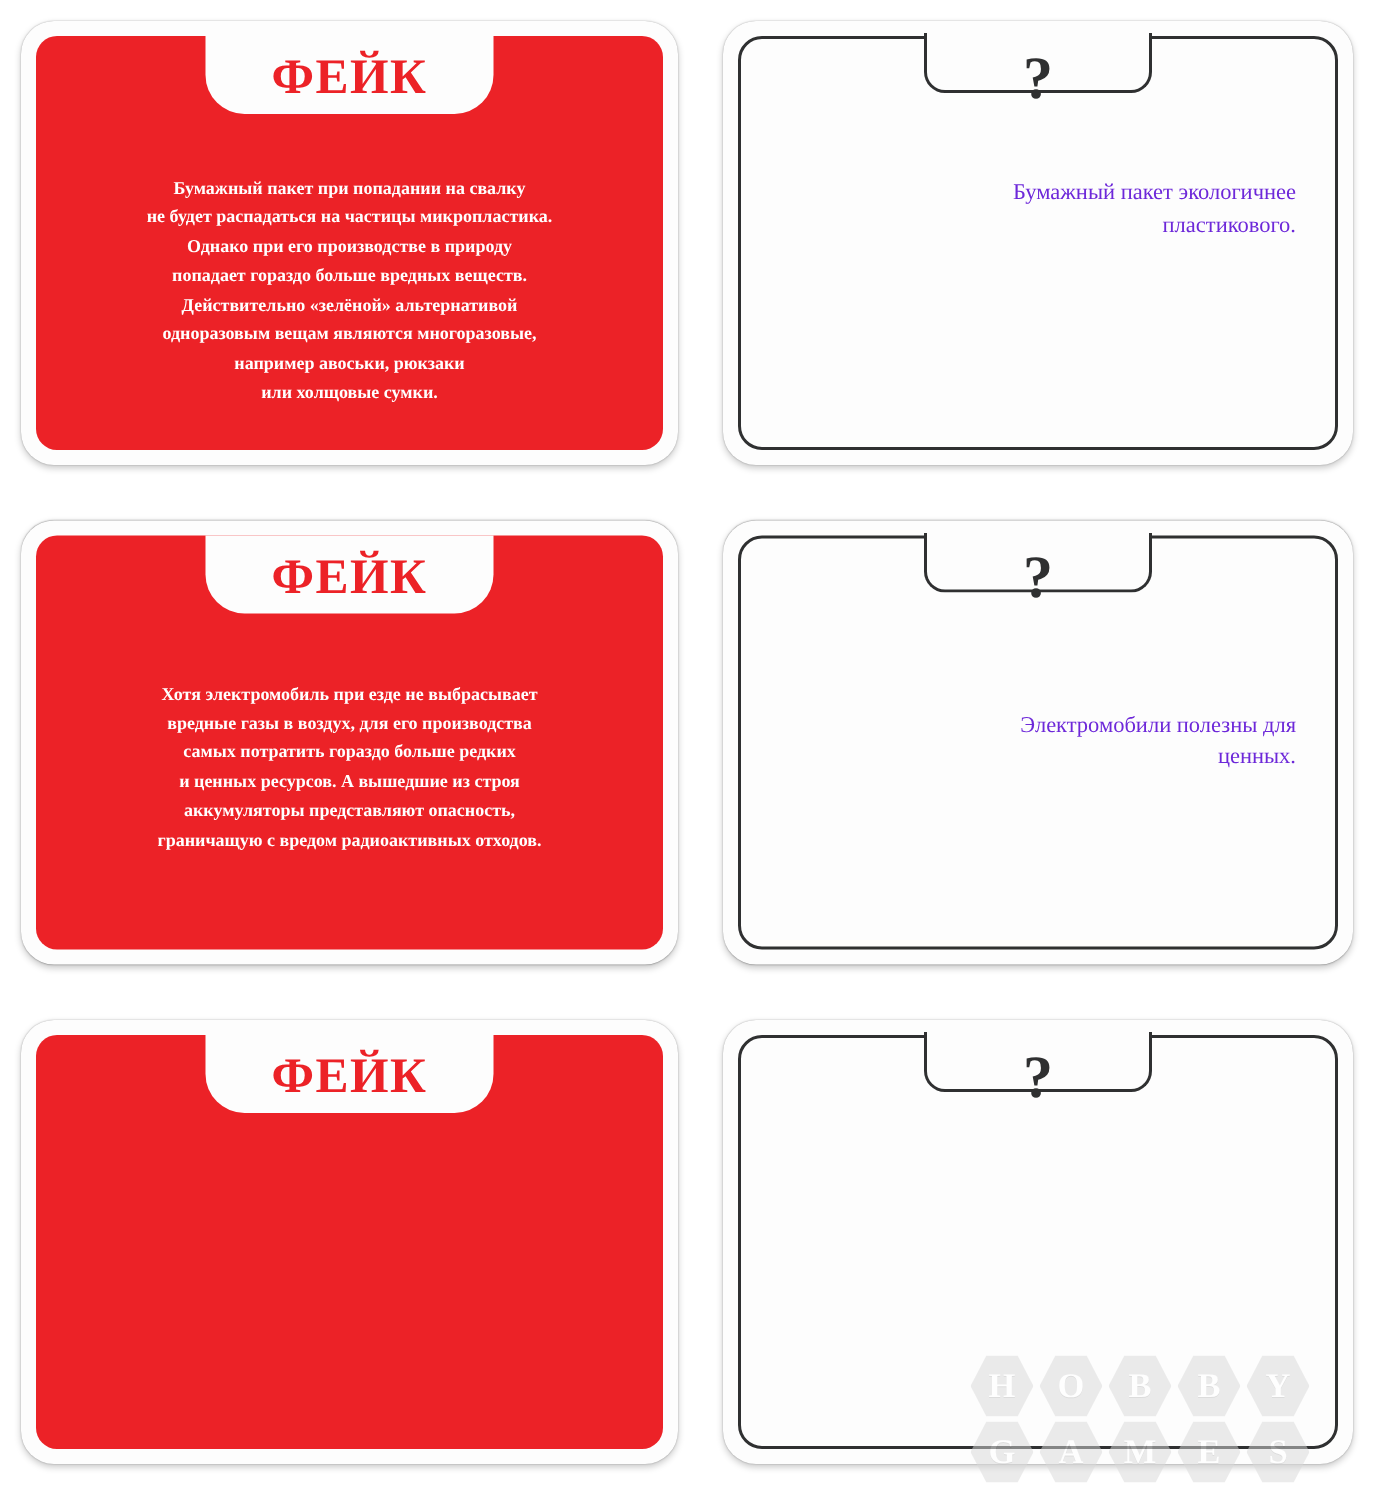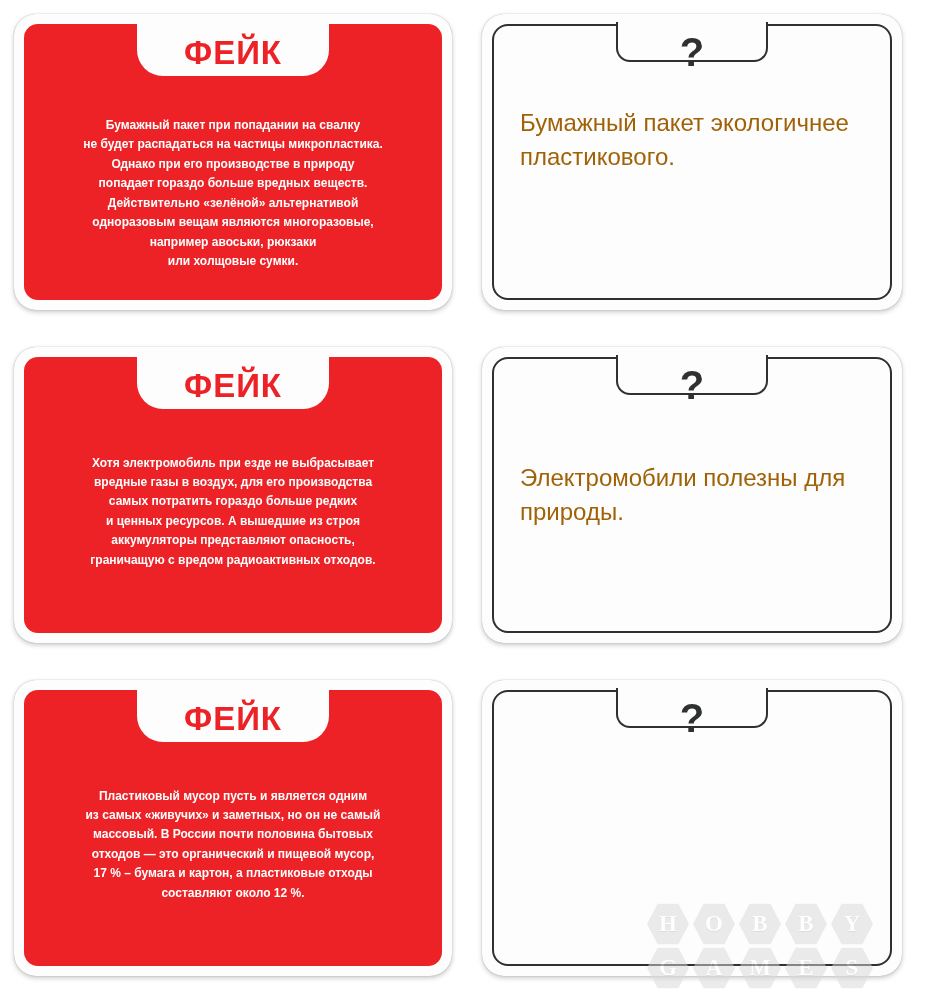--- a/index.html
+++ b/index.html
@@ -24,20 +24,21 @@
   .cell {
     position: relative;
   }
 
   
   .card {
     position: absolute;
     background: #fdfdfd;
     border-radius: 22px;
     box-shadow: 0 2px 5px rgba(0,0,0,0.22), 0 0 1px rgba(0,0,0,0.35);
+    font-family: Liberation Serif, serif;
   }
 
   
   .card-fake {
     left: 14px;
     top: 14px;
     width: 438px;
     height: 296px;
     padding: 10px;
     box-sizing: border-box;
@@ -140,24 +141,24 @@
     font-size: 40px;
     font-weight: bold;
     color: #2f3031;
     line-height: 1;
     z-index: 4;
   }
   .q-text {
     position: absolute;
     left: 26px;
     right: 26px;
-    color: #a16207;
-    font-size: 24px;
+    color: #6d28d9;
+    font-size: 15px;
     line-height: 1.42;
-    text-align: left;
+    text-align: right;
     white-space: pre-line;
   }
   .q-text.pos-mid { top: 50%; transform: translateY(-50%); }
   .q-text.pos-hi  { top: 42%; transform: translateY(-50%); }
 
   
   .watermark {
     position: absolute;
     right: 18px;
     bottom: 6px;
@@ -236,36 +237,30 @@
     </div>
   </div>
 
   <div class="cell">
     <div class="card card-q">
       <div class="q-inner">
         <div class="q-notch"></div>
         <div class="q-notch-mask"></div>
         <div class="q-mark">?</div>
         <div class="q-text pos-mid">Электромобили полезны для
-природы.</div>
+ценных.</div>
       </div>
     </div>
   </div>
 
   <div class="cell">
     <div class="card card-fake">
       <div class="fake-inner">
         <div class="fake-notch"></div>
         <div class="fake-title">ФЕЙК</div>
-        <div class="fake-text pos-low">Пластиковый мусор пусть и является одним
-из самых «живучих» и заметных, но он не самый
-массовый. В России почти половина бытовых
-отходов — это органический и пищевой мусор,
-17 % – бумага и картон, а пластиковые отходы
-составляют около 12 %.</div>
       </div>
     </div>
   </div>
 
   <div class="cell">
     <div class="card card-q">
       <div class="q-inner">
         <div class="q-notch"></div>
         <div class="q-notch-mask"></div>
         <div class="q-mark">?</div>

